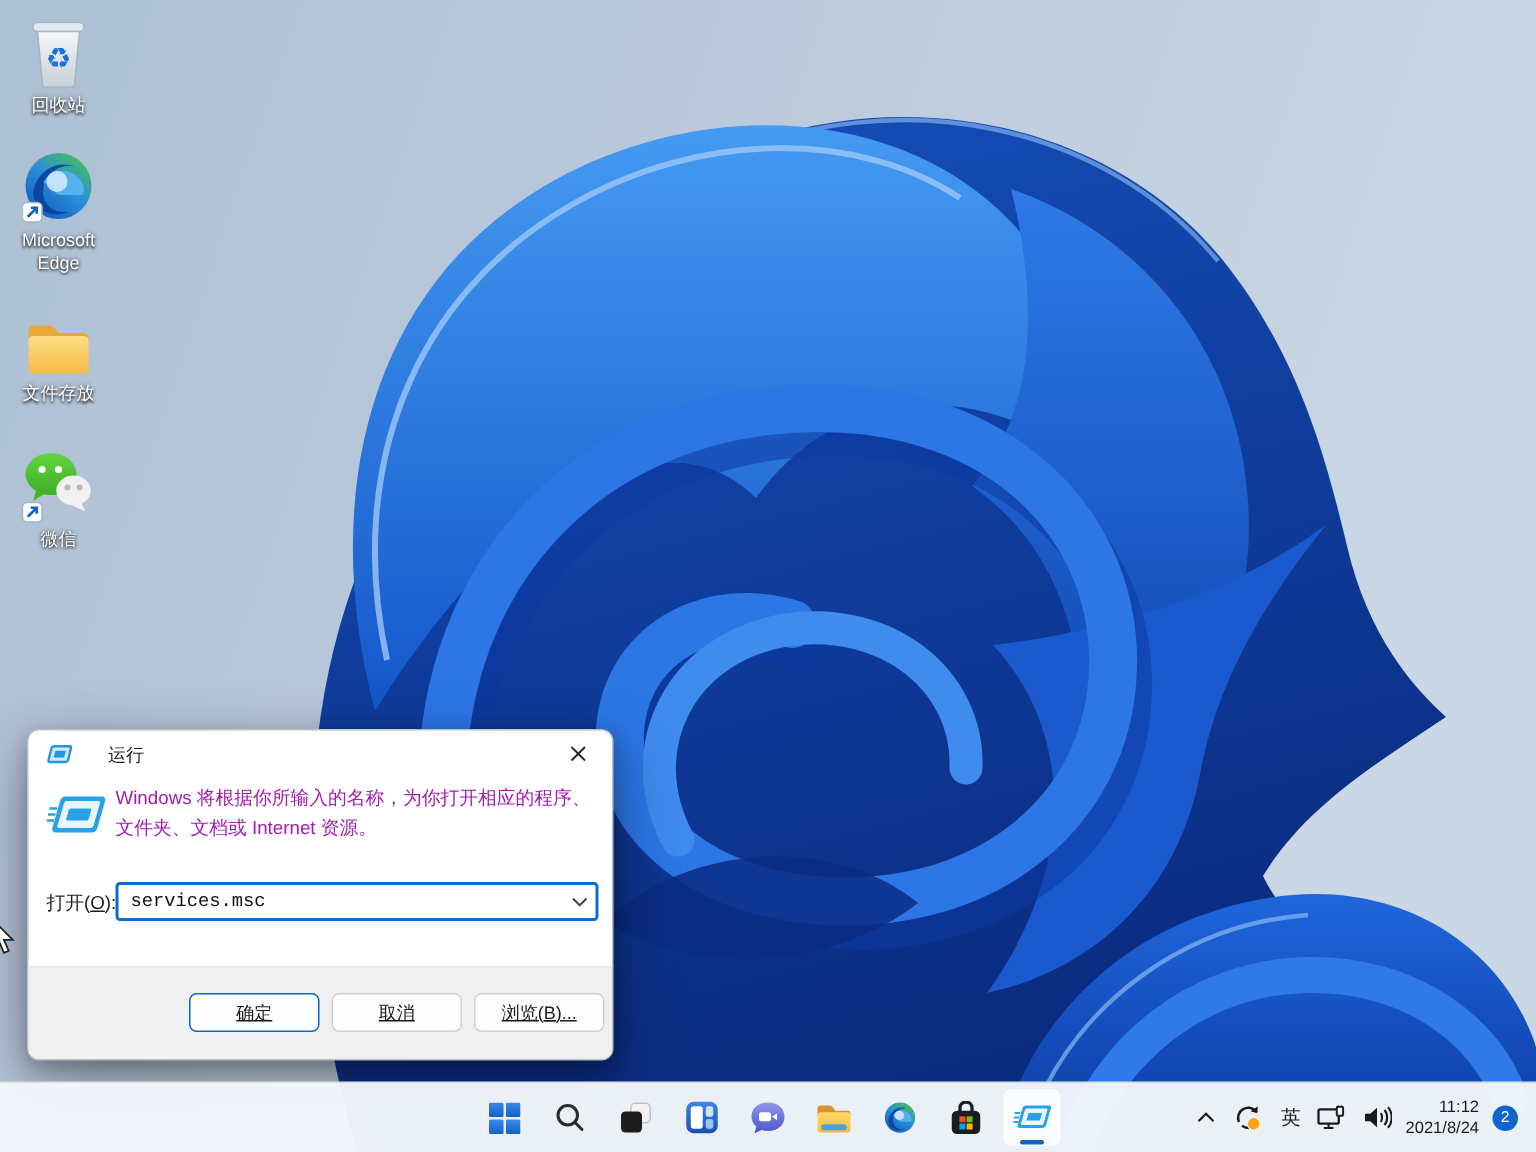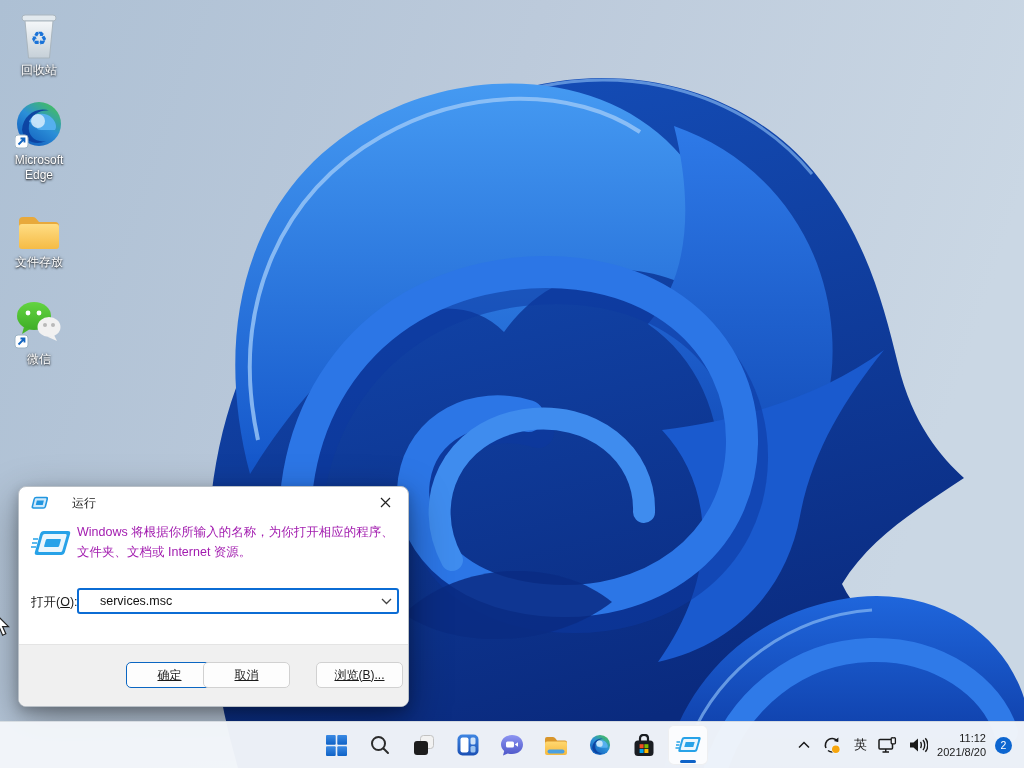--- a/index.html
+++ b/index.html
@@ -22,28 +22,28 @@
   #dlg-title{font-size:12px;color:#1b1b1b;margin-left:24px;}
   #dlg-close{position:absolute;right:0;top:0;width:45px;height:31px;display:flex;align-items:center;
     justify-content:center;border-top-right-radius:8px;}
   #dlg-bigicon{position:absolute;left:12px;top:42px;}
   #dlg-desc{position:absolute;left:58px;top:35px;width:324px;font-size:12.5px;line-height:20px;color:#a21caf;}
   #dlg-open-label{position:absolute;left:12px;top:107px;font-size:12.5px;color:#1b1b1b;}
   .mn{text-decoration:underline;}
   #dlg-combo{position:absolute;left:58px;top:101px;width:322px;height:26px;border:2px solid #0b6cd4;
     border-radius:3px;background:#fff;display:flex;align-items:center;box-sizing:border-box;}
   #dlg-combo input{flex:1;border:none;outline:none;font-size:12.5px;color:#111;
-    font-family:Liberation Sans, sans-serif;padding:0 0 0 21px;background:transparent;}
+    font-family:Liberation Mono, monospace;padding:0 0 0 8px;background:transparent;}
   #combo-chevron{width:22px;display:flex;align-items:center;justify-content:center;}
   #dlg-footer{position:absolute;left:0;top:157px;right:0;bottom:0;background:#f0f0f0;border-top:1px solid #e4e4e4;}
   .dlg-btn{position:absolute;top:17px;width:87px;height:26px;background:#fdfdfd;border:1px solid #d1d1d1;
     border-radius:5px;font-size:12px;color:#1b1b1b;display:flex;align-items:center;justify-content:center;
     box-sizing:border-box;cursor:default;font-family:inherit;text-decoration:underline;}
   #btn-ok{left:107px;border:1.6px solid #0b66c2;}
-  #btn-cancel{left:184px;}
+  #btn-cancel{left:202px;}
   #btn-browse{left:297px;}
 
   
   #taskbar{position:absolute;left:0;bottom:0;width:1024px;height:46px;z-index:100;
     background:rgba(243,246,250,.97);border-top:1px solid rgba(140,150,160,.25);}
   #tb-center{position:absolute;left:50%;top:3px;transform:translateX(-50%);display:flex;gap:4px;}
   .tb-btn{width:40px;height:40px;border-radius:6px;display:flex;align-items:center;justify-content:center;
     position:relative;}
   .tb-btn.active{background:#fbfcfe;box-shadow:0 0 0 1px rgba(0,0,0,.05) inset;}
   .tb-btn.active::after{content:"";position:absolute;bottom:2px;left:50%;transform:translateX(-50%);
@@ -388,21 +388,21 @@
       <div class="tray-ic">
         <svg width="19" height="16" viewBox="0 0 19 16">
           <path d="M1,5.5 L4.5,5.5 L9,1.5 L9,14.5 L4.5,10.5 L1,10.5 Z" fill="#1a1a1a"></path>
           <path d="M11.5,5 C12.6,6.5 12.6,9.5 11.5,11" stroke="#1a1a1a" stroke-width="1.4" fill="none"></path>
           <path d="M14,3 C16.3,5.5 16.3,10.5 14,13" stroke="#1a1a1a" stroke-width="1.4" fill="none"></path>
           <path d="M16.3,1.2 C19.6,4.5 19.6,11.5 16.3,14.8" stroke="#1a1a1a" stroke-width="1.4" fill="none"></path>
         </svg>
       </div>
       <div id="clock">
         <div>11:12</div>
-        <div>2021/8/20</div>
+        <div>2021/8/24</div>
       </div>
       <div id="notif-badge">
         <span>2</span>
       </div>
     </div>
   </div>
 
 </div>
 
 </body></html>

